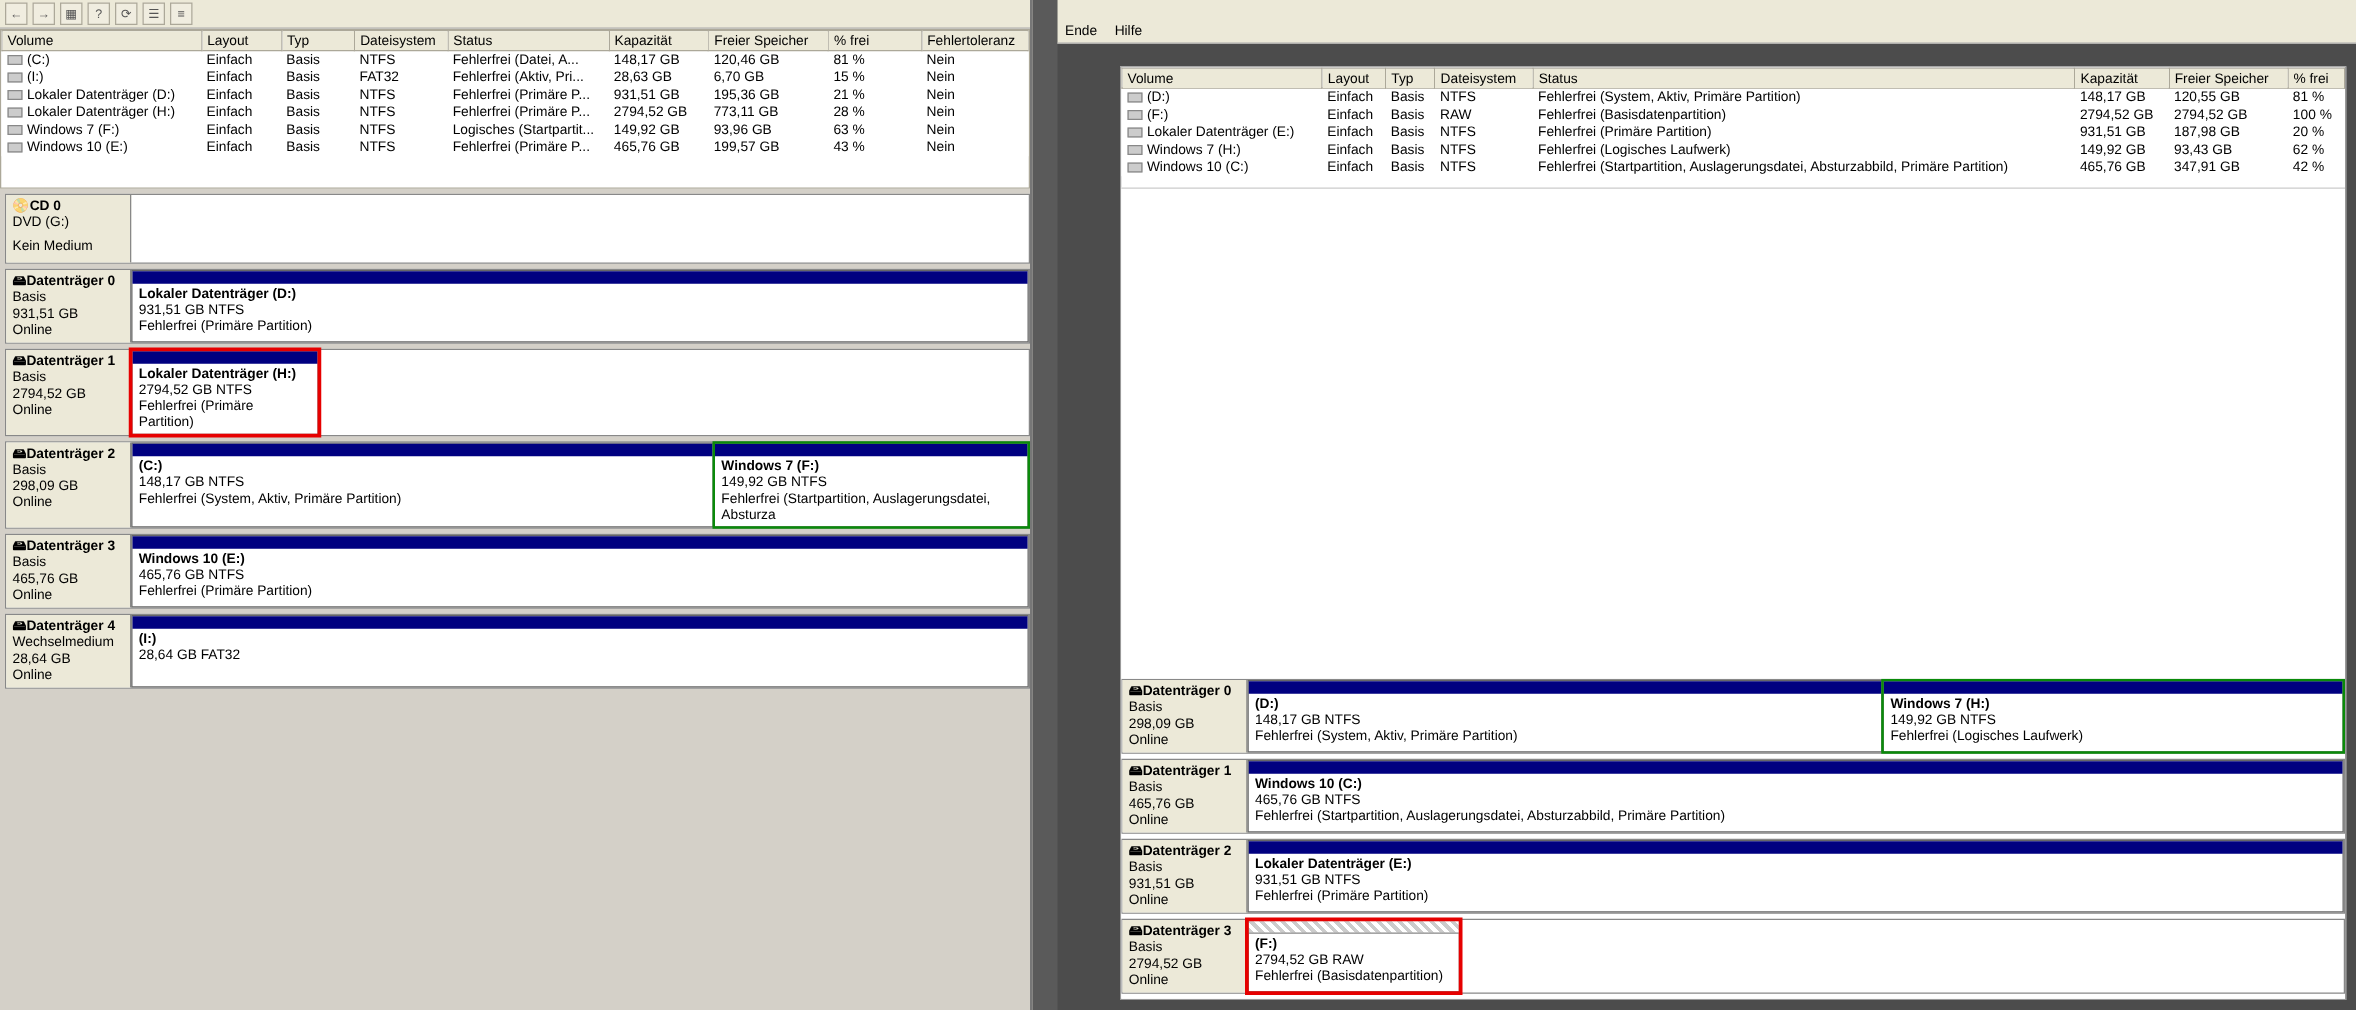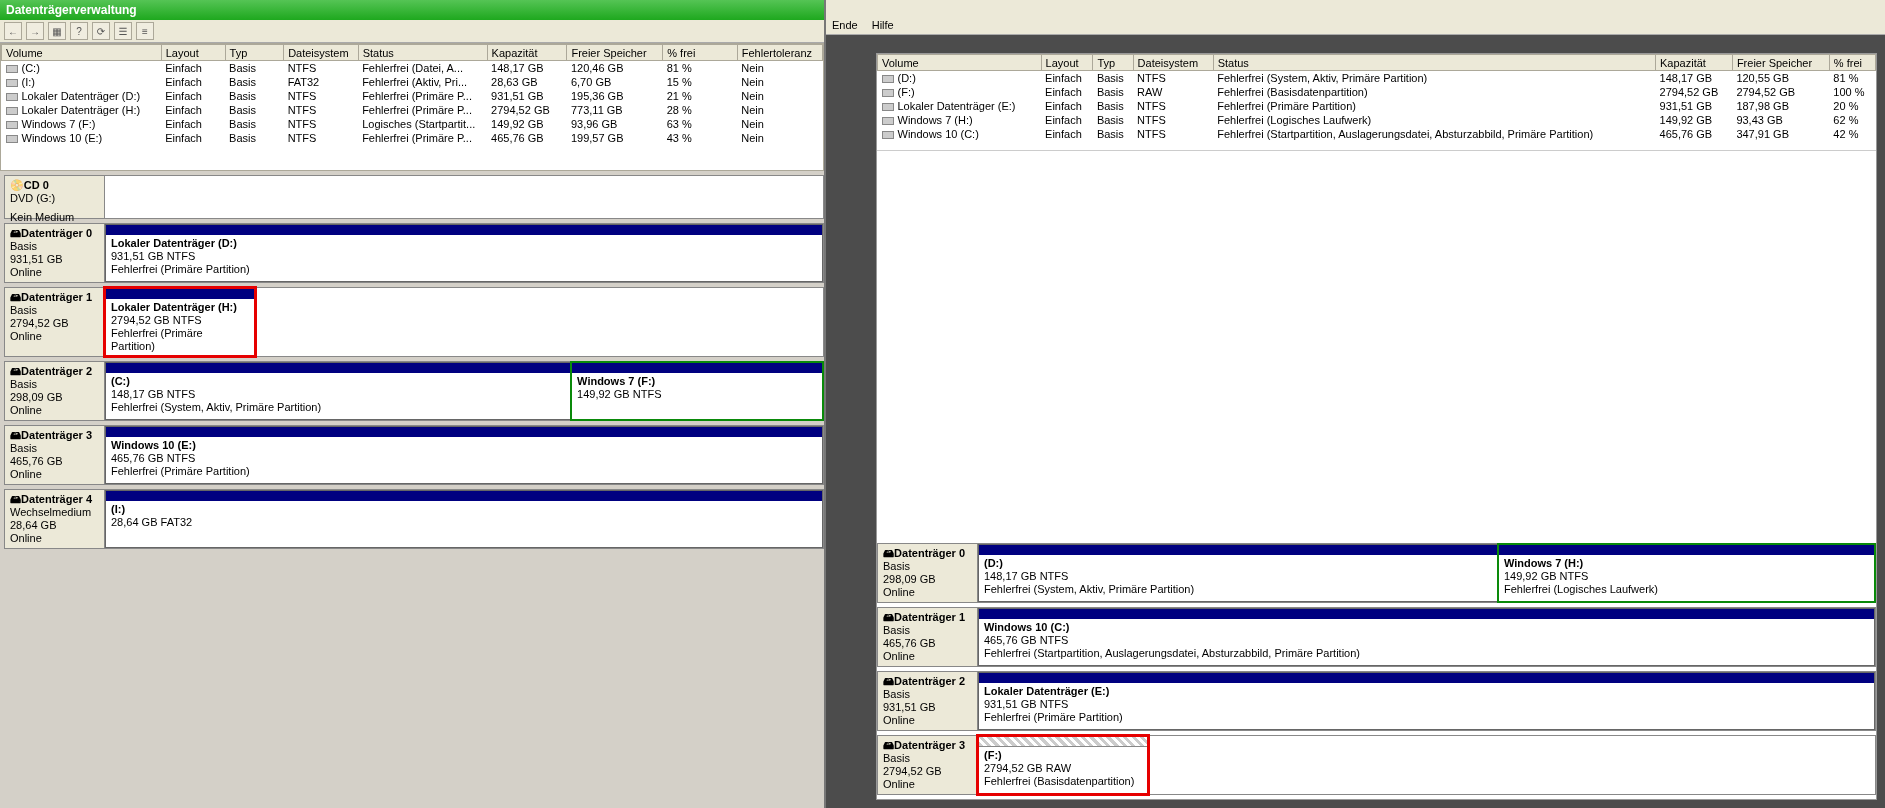--- a/index.html
+++ b/index.html
@@ -1,19 +1,19 @@
 <!DOCTYPE html>
 <html><head>
 <meta charset="utf-8">
 <style>
   * { box-sizing: border-box; font-family: "Segoe UI", Tahoma, sans-serif; font-size: 11px; }
   body { margin:0; background:#5a5a5a; display:flex; width:1885px; height:808px; }
   .pane { background:#d4d0c8; display:flex; flex-direction:column; }
   .left { width:826px; border-right:2px solid #777; }
-  .right { flex:1; display:flex; flex-direction:column; background:#4c4c4c; }
+  .right { flex:1; display:flex; flex-direction:column; background:#4c4c4c;margin-left:20px; }
   
   .titlebar { background:linear-gradient(#55c455,#1ea81e); color:#fff; font-weight:bold; padding:3px 6px; font-size:12px; }
   .menubar { background:#ece9d8; border-bottom:1px solid #aaa; padding:2px 4px; }
   .menubar span { margin-right:10px; }
   .toolbar { background:#ece9d8; border-bottom:1px solid #aaa; padding:2px 4px; display:flex; gap:4px; }
   .tbtn { width:18px; height:18px; border:1px solid #aca899; background:#f0ede0; display:flex; align-items:center; justify-content:center; font-size:10px; color:#555; }
   
   table { border-collapse:collapse; width:100%; background:#fff; }
   th, td { text-align:left; padding:1px 4px; white-space:nowrap; overflow:hidden; }
   th { background:#ece9d8; border:1px solid #aca899; font-weight:normal; height:16px; position:relative; }
@@ -38,21 +38,20 @@
   .rmenu span { margin-right:14px; }
   .rinner { margin:18px 8px 8px 50px; background:#fff; flex:1; display:flex; flex-direction:column; border:1px solid #999; }
   .rlist { height:96px; overflow:hidden; }
   .rgrey { flex:1; background:#fff; border-top:1px solid #ccc; }
   .rightTitle { color:#888; font-size:11px; padding:2px 6px; background:#ece9d8;}
 </style>
 </head>
 <body>
 
 <div class="pane left">
-  <div class="titlebar">Datenträgerverwaltung</div>
   <div class="toolbar">
     <div class="tbtn">←</div>
     <div class="tbtn">→</div>
     <div class="tbtn">▦</div>
     <div class="tbtn">?</div>
     <div class="tbtn">⟳</div>
     <div class="tbtn">☰</div>
     <div class="tbtn">≡</div>
   </div>
   <div class="list">
@@ -132,21 +131,21 @@
             <td>Fehlerfrei (Primäre P...</td>
             <td>465,76 GB</td>
             <td>199,57 GB</td>
             <td>43 %</td>
             <td>Nein</td>
           </tr>
         </tbody>
       </table>
   </div>
   <div class="diskmap">
-    <div class="diskrow" style="height:44px">
+    <div class="diskrow" style="height:56px">
       <div class="diskhdr">
         <div class="dn">📀<span>CD 0</span></div>
         <div>DVD (G:)</div>
         <div style="margin-top:6px">Kein Medium</div>
       </div>
       <div class="vols"></div>
     </div>
     <div id="ldisks">
         <div class="diskrow">
           <div class="diskhdr">
@@ -198,20 +197,21 @@
                 <div class="vn">(C:)</div>
                 <div>148,17 GB NTFS</div>
                 <div>Fehlerfrei (System, Aktiv, Primäre Partition)</div>
               </div>
             </div>
             <div class="vol hlgreen" style="flex: 35 1 0%;">
               <div class="vbar"></div>
               <div class="vbody">
                 <div class="vn">Windows 7  (F:)</div>
                 <div>149,92 GB NTFS</div>
+                <div>Fehlerfrei (Startpartition, Auslagerungsdatei, Absturza</div>
               </div>
             </div>
           </div>
         </div>
         <div class="diskrow">
           <div class="diskhdr">
             <div class="dn">🖴Datenträger 3</div>
             <div>Basis</div>
             <div>465,76 GB</div>
             <div>Online</div>

